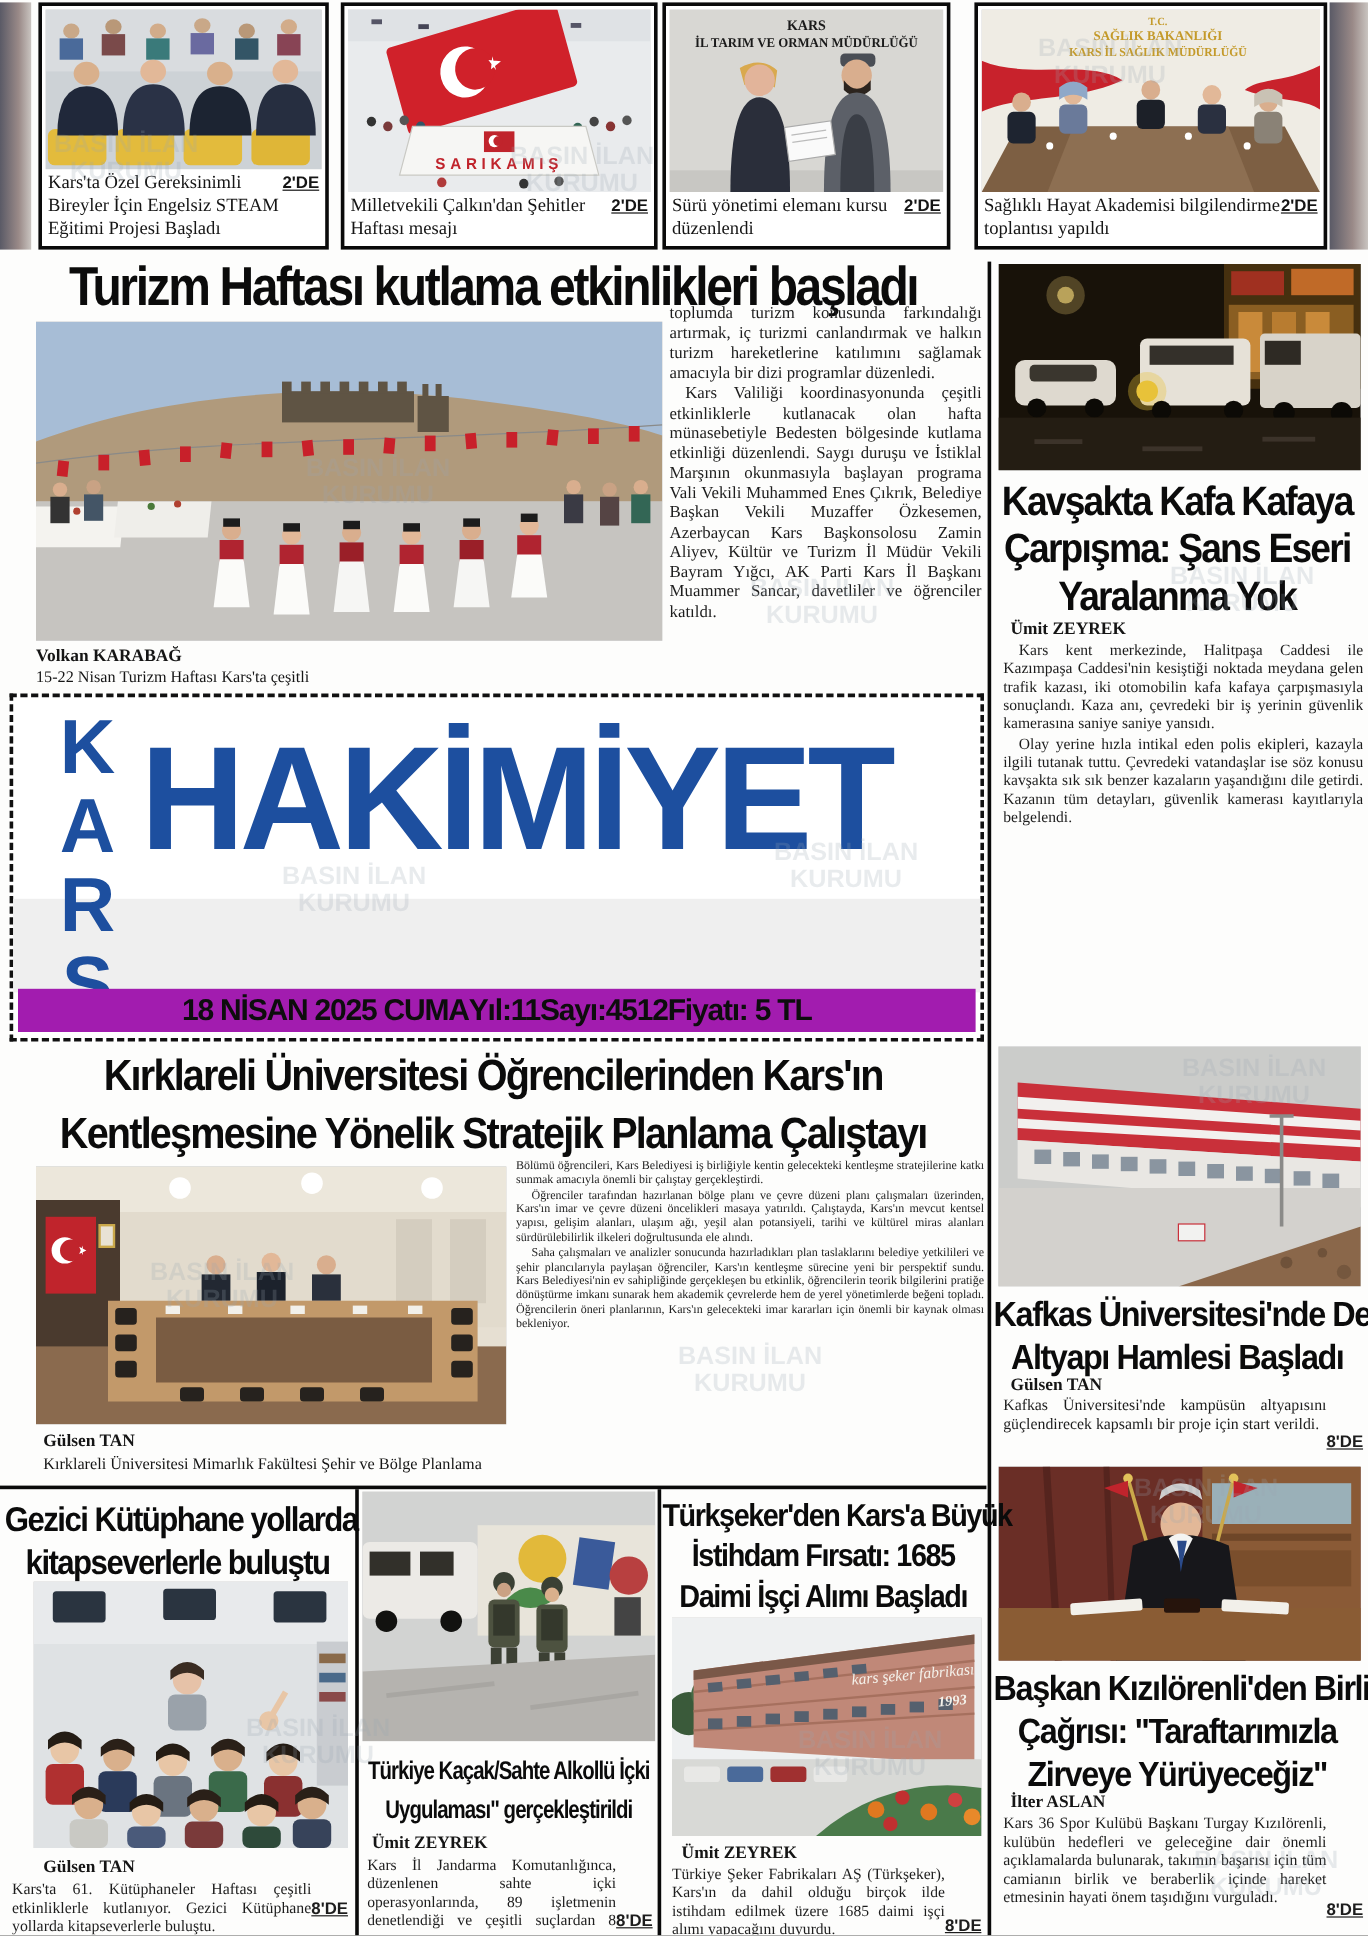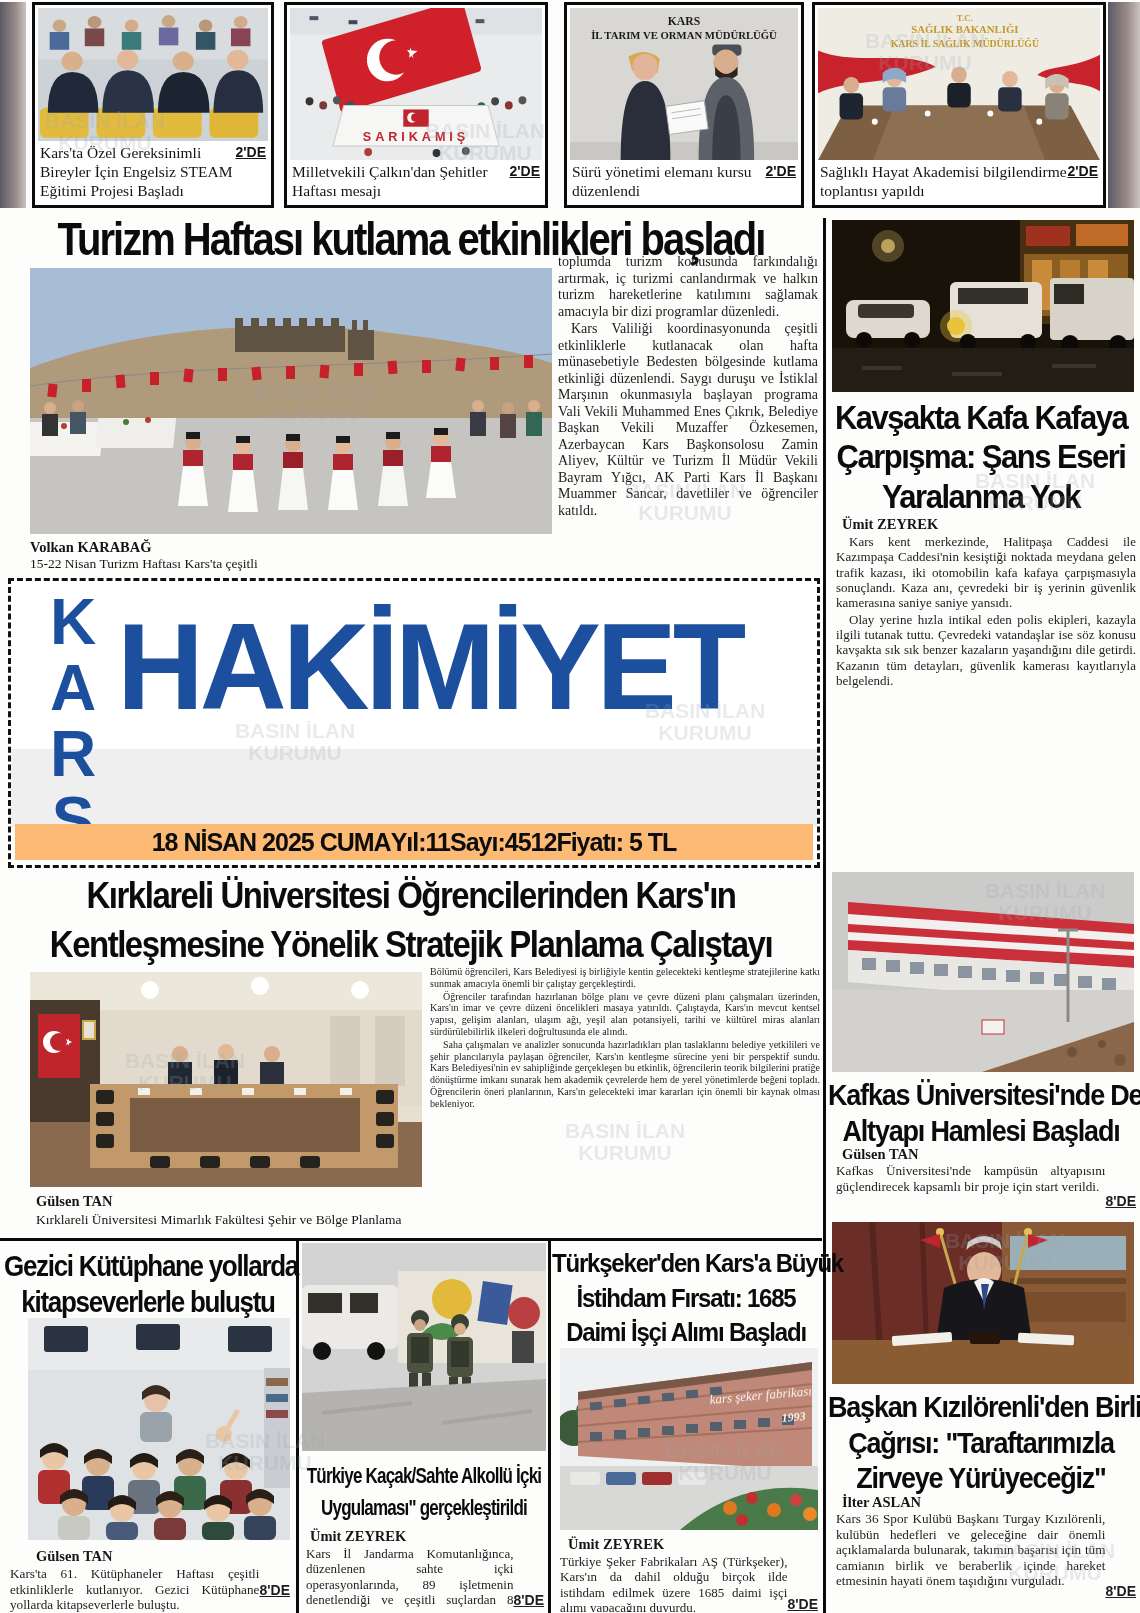--- a/index.html
+++ b/index.html
@@ -38,21 +38,21 @@
   .m-grayband{position:absolute;left:0;right:0;top:168px;height:78px;background:#efefef;}
   .m-kars{position:absolute;left:16px;top:8px;width:92px;text-align:center;
           font-family:"Liberation Sans",sans-serif;font-weight:bold;font-size:64px;line-height:66px;
           color:#1d4f9f;letter-spacing:0;}
   .m-title{position:absolute;left:106px;top:2px;font-family:"Liberation Sans",sans-serif;
            font-weight:bold;font-size:118px;line-height:160px;color:#1d4f9f;letter-spacing:-4px;
            transform:scale(1.02,1.04);transform-origin:left top;white-space:nowrap;}
   .m-sub{position:absolute;left:108px;top:176px;font-family:"Liberation Sans",sans-serif;
          font-weight:bold;font-size:45px;color:#fff;white-space:nowrap;letter-spacing:0;
          text-shadow:-3px 0 #111,3px 0 #111,0 -3px #111,0 3px #111,-2px -2px #111,2px -2px #111,-2px 2px #111,2px 2px #111;}
-  .m-datebar{position:absolute;left:4px;right:4px;bottom:5px;height:36px;background:#fdba74;
+  .m-datebar{position:absolute;left:4px;right:4px;bottom:5px;height:36px;background:#a21caf;
              display:flex;justify-content:center;align-items:center;
              font-family:"Liberation Sans",sans-serif;font-weight:bold;font-size:25px;
              letter-spacing:-1px;color:#0d0d0d;}
   
   .ws-headline{left:0;top:872px;width:822px;font-size:33px;letter-spacing:-1.5px;line-height:44px;
                transform:scaleY(1.1);transform-origin:top;}
   
   .hline{position:absolute;background:#0a0a0a;}
   
   .story-byline{position:absolute;font-weight:bold;font-size:14.5px;text-align:center;}
@@ -150,21 +150,21 @@
           <circle cx="150" cy="143" r="4" fill="#333"></circle>
           <circle cx="180" cy="141" r="4" fill="#555"></circle>
       </svg>
     </div>
     <div class="tcap">
       <span class="pref">2'DE</span>
       <span>Milletvekili Çalkın'dan Şehitler Haftası mesajı</span>
     </div>
   </div>
 
-  <div class="tbox" style="left:564px;width:240px">
+  <div class="tbox" style="left:552px;width:240px">
     <div class="photo">
       <svg viewBox="0 0 234 150" preserveAspectRatio="none">
         <rect width="234" height="150" fill="#d8d7d3"></rect>
           <rect y="132" width="234" height="18" fill="#c8c7c3"></rect>
         <text x="117" y="17" text-anchor="middle" font-family="Liberation Serif,serif" font-weight="bold" font-size="12" fill="#1a1a1a">KARS</text>
         <text x="117" y="31" text-anchor="middle" font-family="Liberation Serif,serif" font-weight="bold" font-size="11" fill="#1a1a1a">İL TARIM VE ORMAN MÜDÜRLÜĞÜ</text>
         <path d="M60,48 Q78,38 92,50 L90,64 Q76,56 64,62 Z" fill="#d9a94e"></path>
         <circle cx="77" cy="58" r="13" fill="#e2b49a"></circle>
         <path d="M52,150 Q52,72 77,72 Q103,72 103,150 Z" fill="#2a2e3a"></path>
         <rect x="146" y="36" width="30" height="11" rx="4" fill="#4a4e55"></rect>

